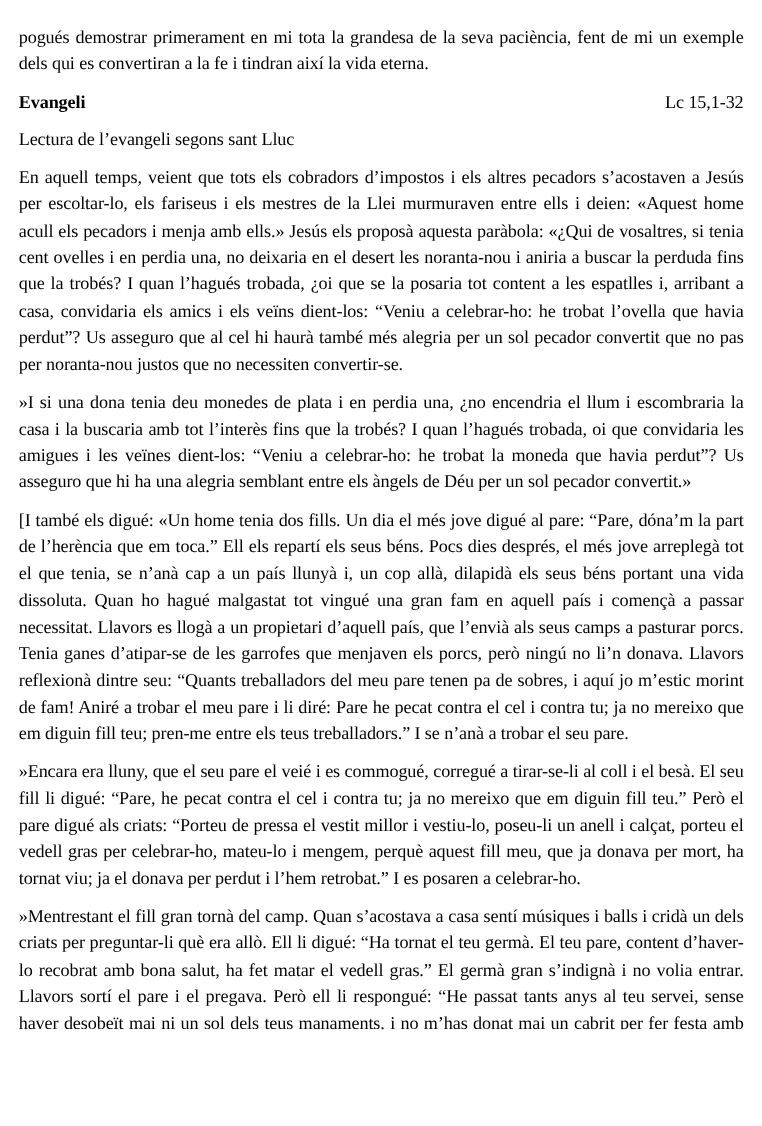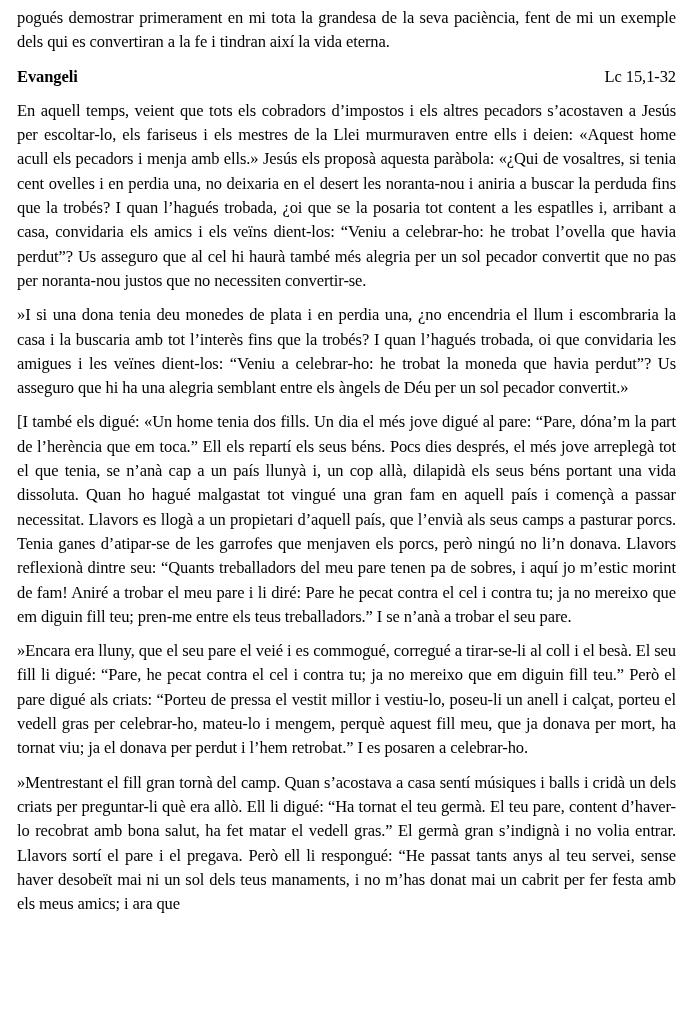--- a/index.html
+++ b/index.html
@@ -9,21 +9,21 @@
   }
   .page {
     position: relative;
     width: 693px;
     height: 936px;
     margin: 0 auto;
     background: #ffffff;
     color: #000000;
     overflow: hidden;
     box-sizing: border-box;
-    padding: 6px 17px 0 17px;
+    padding: 22px 17px 0 17px;
     font-family: "Liberation Serif", "DejaVu Serif", serif;
     font-size: 16.5px;
     line-height: 24.3px;
     letter-spacing: -0.1px;
   }
   .para {
     margin: 0 0 10px 0;
     text-align: justify;
   }
   .heading-row {
@@ -45,20 +45,21 @@
 <div class="page">
 
   <p class="para">pogués demostrar primerament en mi tota la grandesa de la seva paciència, fent de mi un exemple dels qui es convertiran a la fe i tindran així la vida eterna.</p>
 
 
   <div class="heading-row">
     <span class="heading-title">Evangeli</span>
     <span class="heading-ref">Lc 15,1-32</span>
   </div>
 
+  <p class="para">Lectura de l’evangeli segons sant Lluc</p>
 
   <p class="para">En aquell temps, veient que tots els cobradors d’impostos i els altres pecadors s’acostaven a Jesús per escoltar-lo, els fariseus i els mestres de la Llei murmuraven entre ells i deien: «Aquest home acull els pecadors i menja amb ells.» Jesús els proposà aquesta paràbola: «¿Qui de vosaltres, si tenia cent ovelles i en perdia una, no deixaria en el desert les noranta-nou i aniria a buscar la perduda fins que la trobés? I quan l’hagués trobada, ¿oi que se la posaria tot content a les espatlles i, arribant a casa, convidaria els amics i els veïns dient-los: “Veniu a celebrar-ho: he trobat l’ovella que havia perdut”? Us asseguro que al cel hi haurà també més alegria per un sol pecador convertit que no pas per noranta-nou justos que no necessiten convertir-se.</p>
 
   <p class="para">»I si una dona tenia deu monedes de plata i en perdia una, ¿no encendria el llum i escombraria la casa i la buscaria amb tot l’interès fins que la trobés? I quan l’hagués trobada, oi que convidaria les amigues i les veïnes dient-los: “Veniu a celebrar-ho: he trobat la moneda que havia perdut”? Us asseguro que hi ha una alegria semblant entre els àngels de Déu per un sol pecador convertit.»</p>
 
   <p class="para">[I també els digué: «Un home tenia dos fills. Un dia el més jove digué al pare: “Pare, dóna’m la part de l’herència que em toca.” Ell els repartí els seus béns. Pocs dies després, el més jove arreplegà tot el que tenia, se n’anà cap a un país llunyà i, un cop allà, dilapidà els seus béns portant una vida dissoluta. Quan ho hagué malgastat tot vingué una gran fam en aquell país i començà a passar necessitat. Llavors es llogà a un propietari d’aquell país, que l’envià als seus camps a pasturar porcs. Tenia ganes d’atipar-se de les garrofes que menjaven els porcs, però ningú no li’n donava. Llavors reflexionà dintre seu: “Quants treballadors del meu pare tenen pa de sobres, i aquí jo m’estic morint de fam! Aniré a trobar el meu pare i li diré: Pare he pecat contra el cel i contra tu; ja no mereixo que em diguin fill teu; pren-me entre els teus treballadors.” I se n’anà a trobar el seu pare.</p>
 
   <p class="para">»Encara era lluny, que el seu pare el veié i es commogué, corregué a tirar-se-li al coll i el besà. El seu fill li digué: “Pare, he pecat contra el cel i contra tu; ja no mereixo que em diguin fill teu.” Però el pare digué als criats: “Porteu de pressa el vestit millor i vestiu-lo, poseu-li un anell i calçat, porteu el vedell gras per celebrar-ho, mateu-lo i mengem, perquè aquest fill meu, que ja donava per mort, ha tornat viu; ja el donava per perdut i l’hem retrobat.” I es posaren a celebrar-ho.</p>
 
   <p class="para">»Mentrestant el fill gran tornà del camp. Quan s’acostava a casa sentí músiques i balls i cridà un dels criats per preguntar-li què era allò. Ell li digué: “Ha tornat el teu germà. El teu pare, content d’haver-lo recobrat amb bona salut, ha fet matar el vedell gras.” El germà gran s’indignà i no volia entrar. Llavors sortí el pare i el pregava. Però ell li respongué: “He passat tants anys al teu servei, sense haver desobeït mai ni un sol dels teus manaments, i no m’has donat mai un cabrit per fer festa amb els meus amics; i ara que</p>

